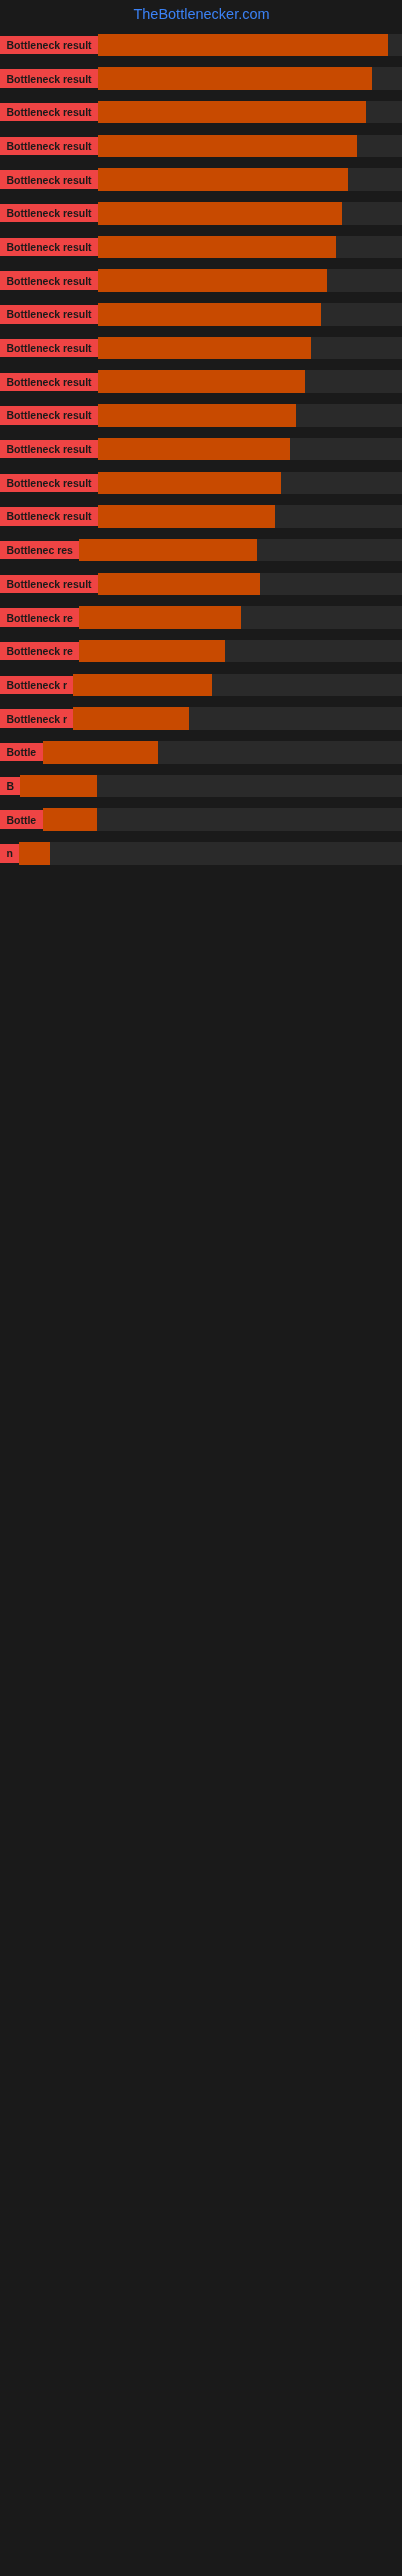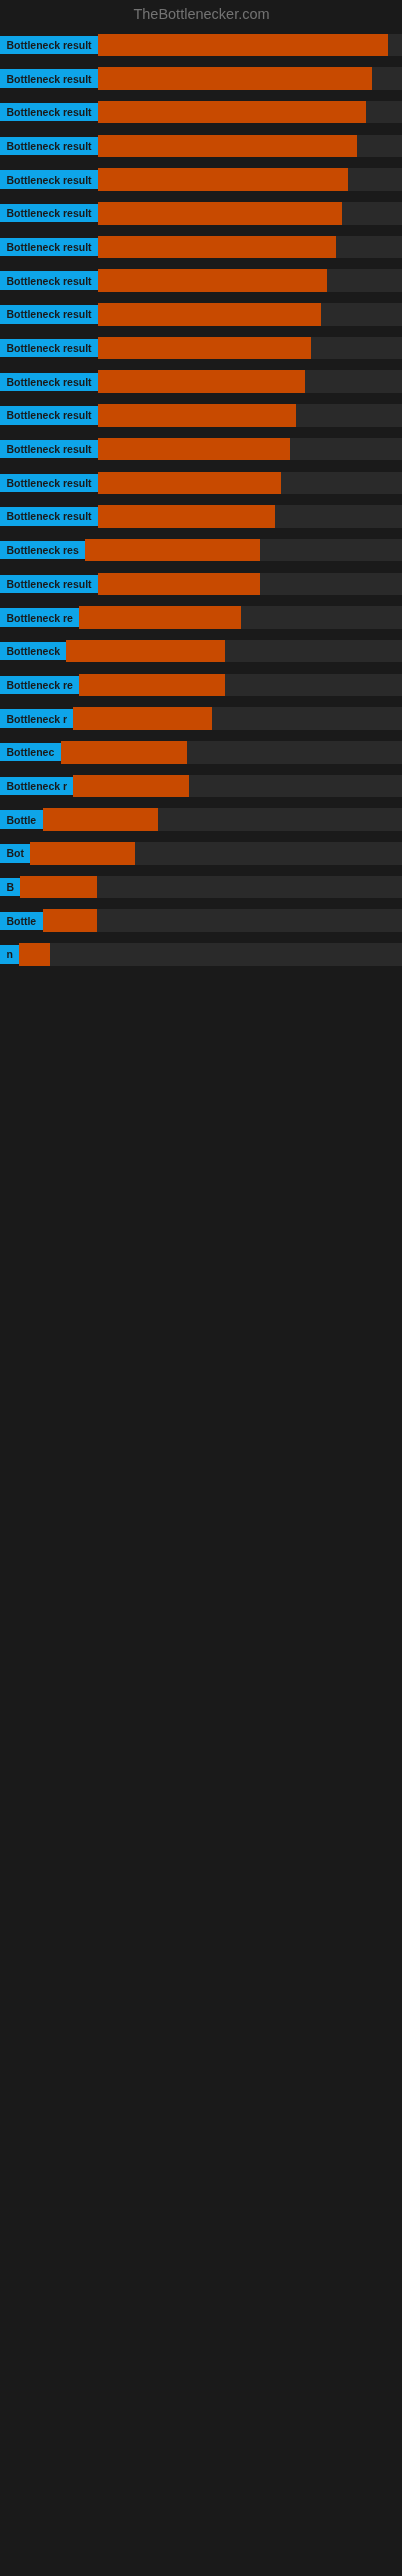--- a/index.html
+++ b/index.html
@@ -11,34 +11,34 @@
     body {
       width: 403px;
       min-height: 2576px;
       background-color: #1a1a1a;
       font-family: Arial, sans-serif;
       position: relative;
     }
 
     .site-title {
       text-align: center;
-      color: #737373;
+      color: #3b82f6;
       font-size: 14.5px;
       padding: 6.4px 0;
       background-color: #1a1a1a;
     }
 
     .bottleneck-bar {
       display: flex;
       align-items: center;
       margin-bottom: 1.6px;
     }
 
     .bottleneck-label {
-      background-color: #0ea5e9;
+      background-color: #ef4444;
       color: #1a1a1a;
       font-size: 10.5px;
       font-weight: bold;
       padding: 3.2px 6.4px;
       white-space: nowrap;
       overflow: hidden;
     }
 
     .bar-track {
       height: 22.5px;
@@ -178,21 +178,21 @@
     <div class="row-wrapper">
       <div class="bottleneck-bar">
         <div class="bottleneck-label">Bottleneck result</div>
         <div class="bar-track">
           <div class="bar-fill" style="width: 58%;"></div>
         </div>
       </div>
     </div>
     <div class="row-wrapper">
       <div class="bottleneck-bar">
-        <div class="bottleneck-label">Bottleneck res</div>
+        <div class="bottleneck-label">Bottlenec res</div>
         <div class="bar-track">
           <div class="bar-fill" style="width: 55%;"></div>
         </div>
       </div>
     </div>
     <div class="row-wrapper">
       <div class="bottleneck-bar">
         <div class="bottleneck-label">Bottleneck result</div>
         <div class="bar-track">
           <div class="bar-fill" style="width: 53%;"></div>
@@ -202,76 +202,52 @@
     <div class="row-wrapper">
       <div class="bottleneck-bar">
         <div class="bottleneck-label">Bottleneck re</div>
         <div class="bar-track">
           <div class="bar-fill" style="width: 50%;"></div>
         </div>
       </div>
     </div>
     <div class="row-wrapper">
       <div class="bottleneck-bar">
-        <div class="bottleneck-label">Bottleneck</div>
-        <div class="bar-track">
-          <div class="bar-fill" style="width: 47%;"></div>
-        </div>
-      </div>
-    </div>
-    <div class="row-wrapper">
-      <div class="bottleneck-bar">
         <div class="bottleneck-label">Bottleneck re</div>
         <div class="bar-track">
           <div class="bar-fill" style="width: 45%;"></div>
         </div>
       </div>
     </div>
     <div class="row-wrapper">
       <div class="bottleneck-bar">
         <div class="bottleneck-label">Bottleneck r</div>
         <div class="bar-track">
           <div class="bar-fill" style="width: 42%;"></div>
         </div>
       </div>
     </div>
     <div class="row-wrapper">
       <div class="bottleneck-bar">
-        <div class="bottleneck-label">Bottlenec</div>
-        <div class="bar-track">
-          <div class="bar-fill" style="width: 37%;"></div>
-        </div>
-      </div>
-    </div>
-    <div class="row-wrapper">
-      <div class="bottleneck-bar">
         <div class="bottleneck-label">Bottleneck r</div>
         <div class="bar-track">
           <div class="bar-fill" style="width: 35%;"></div>
         </div>
       </div>
     </div>
     <div class="row-wrapper">
       <div class="bottleneck-bar">
         <div class="bottleneck-label">Bottle</div>
         <div class="bar-track">
           <div class="bar-fill" style="width: 32%;"></div>
         </div>
       </div>
     </div>
     <div class="row-wrapper">
       <div class="bottleneck-bar">
-        <div class="bottleneck-label">Bot</div>
-        <div class="bar-track">
-          <div class="bar-fill" style="width: 28%;"></div>
-        </div>
-      </div>
-    </div>
-    <div class="row-wrapper">
-      <div class="bottleneck-bar">
         <div class="bottleneck-label">B</div>
         <div class="bar-track">
           <div class="bar-fill" style="width: 20%;"></div>
         </div>
       </div>
     </div>
     <div class="row-wrapper">
       <div class="bottleneck-bar">
         <div class="bottleneck-label">Bottle</div>
         <div class="bar-track">

